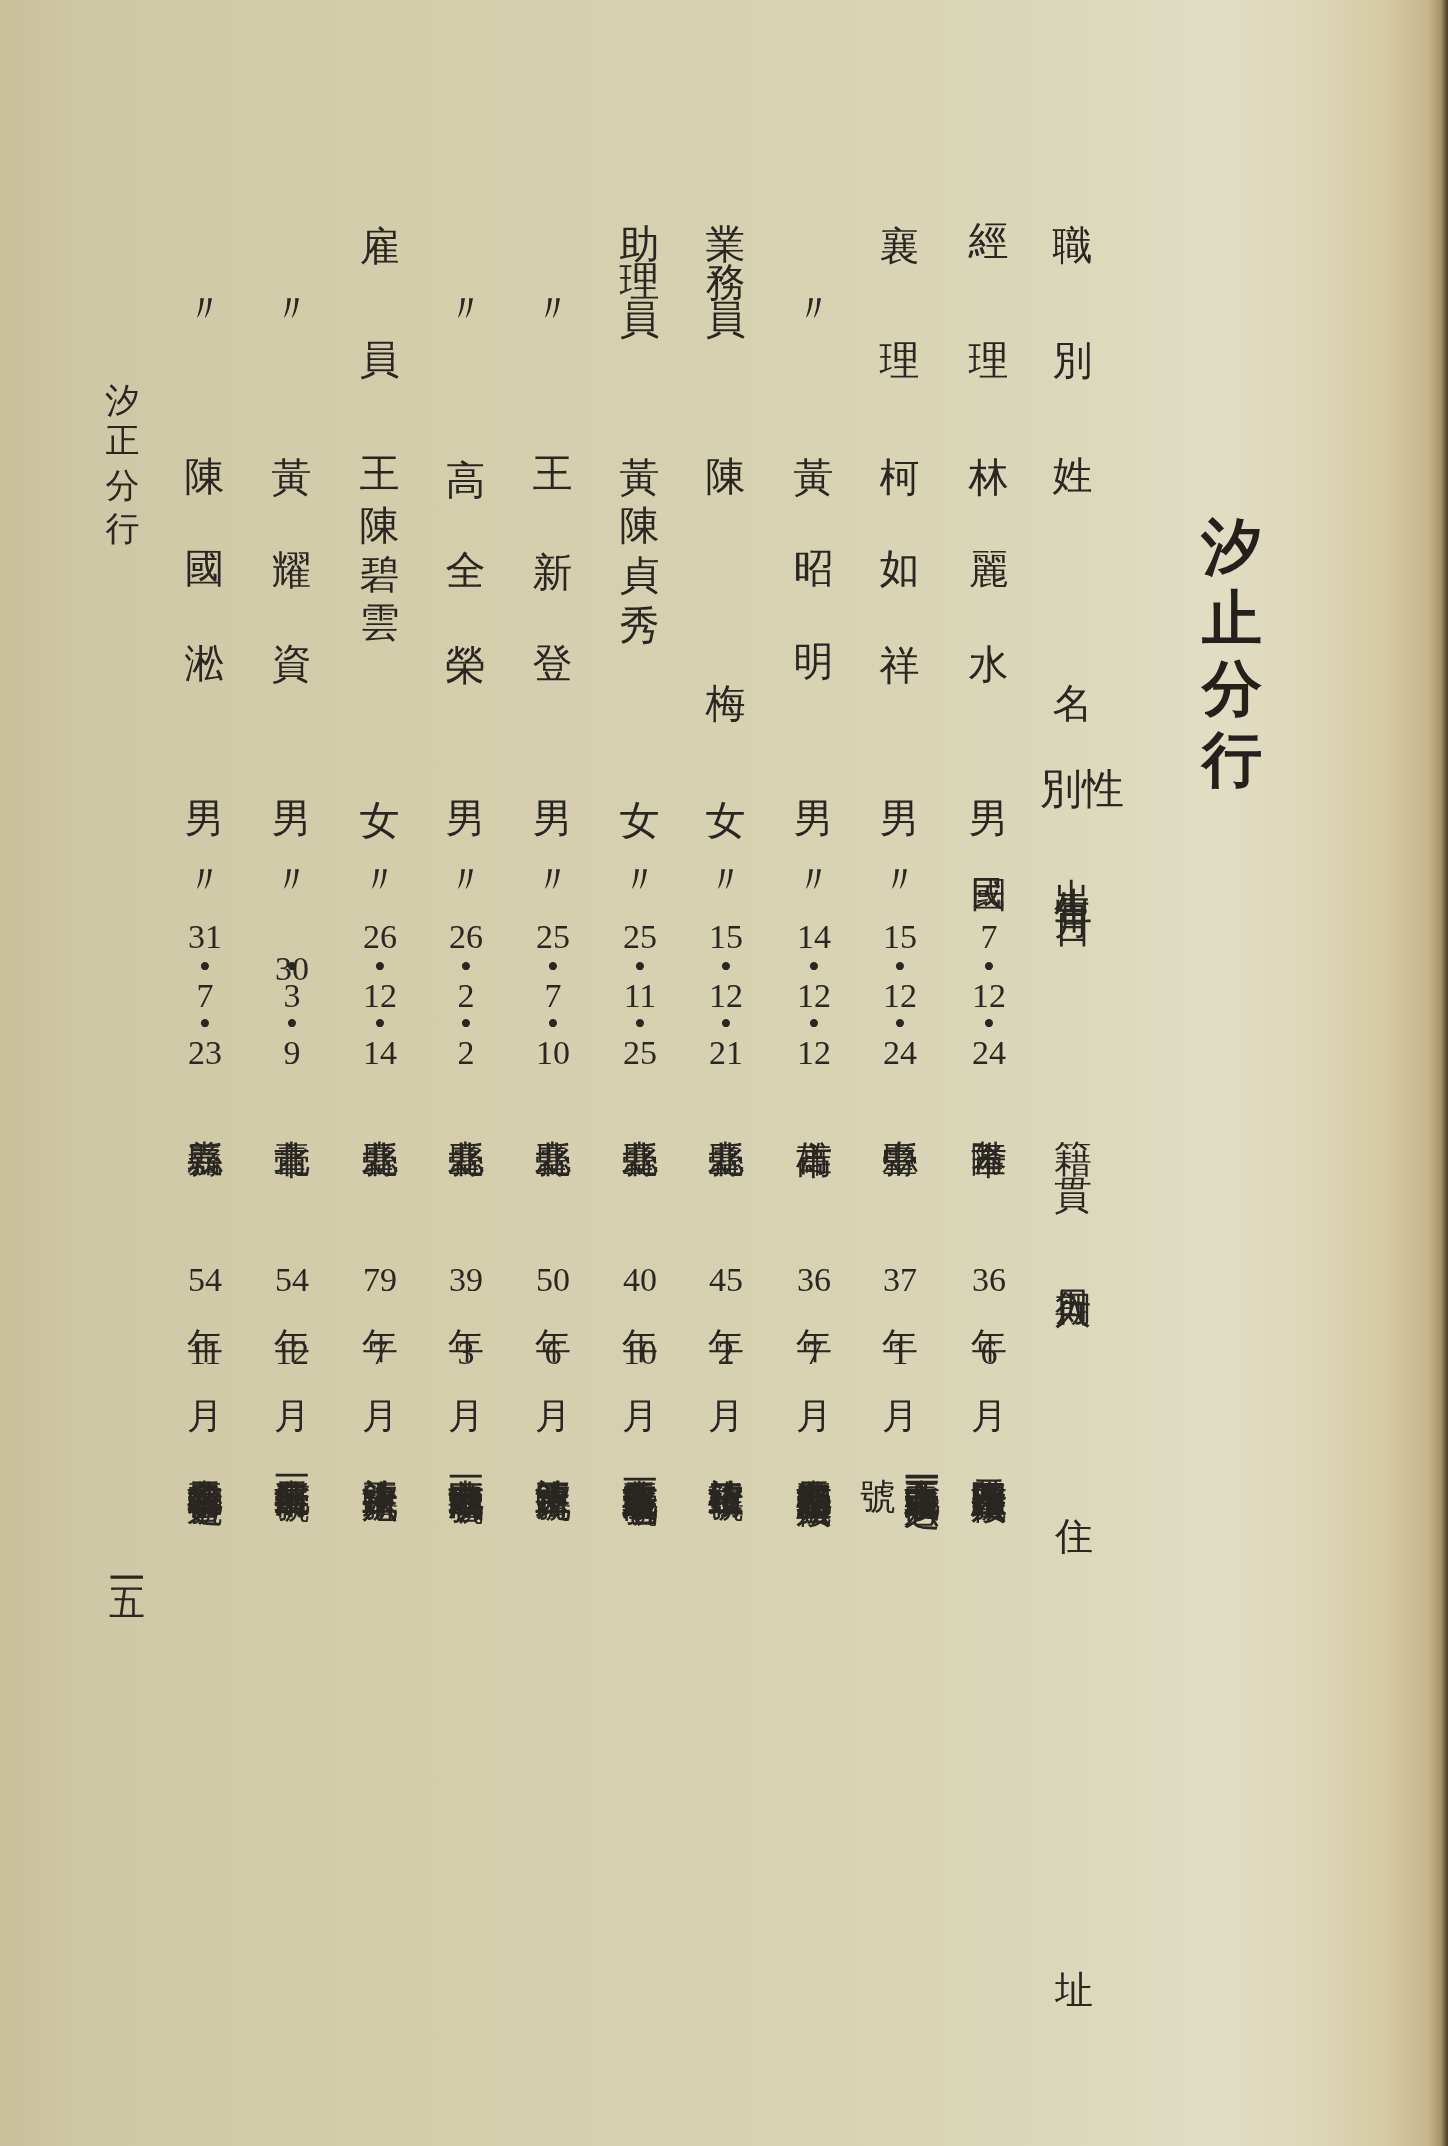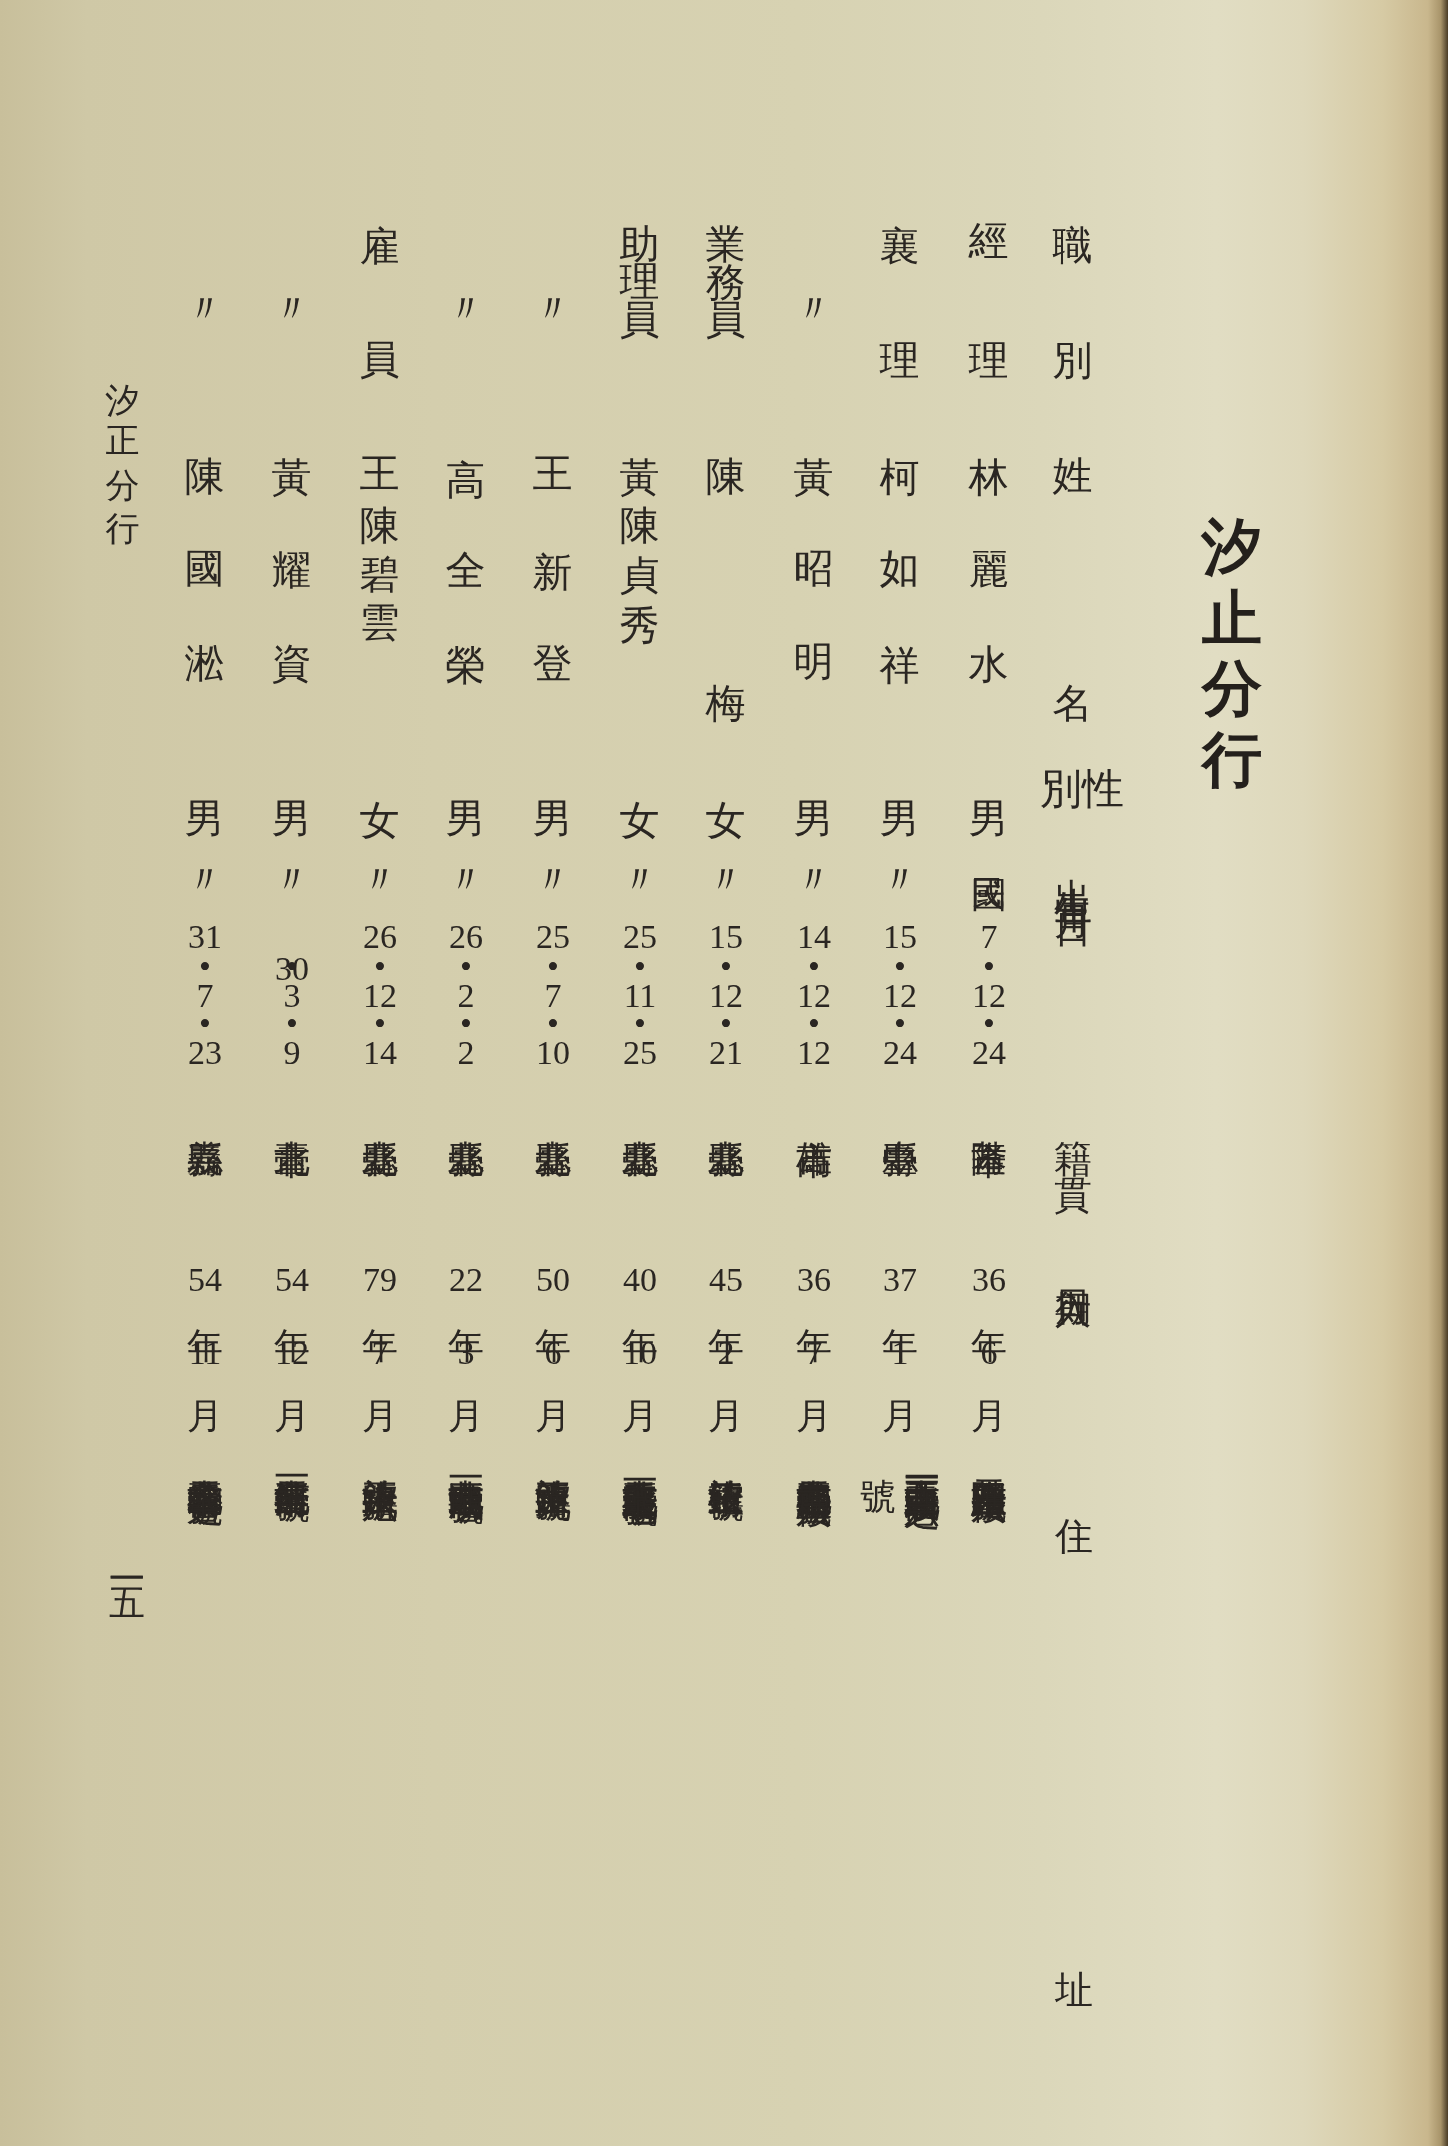--- a/index.html
+++ b/index.html
@@ -173,21 +173,21 @@
     <div class="v c40" style="left:446px; top:274px;">〃</div>
     <div class="v c40" style="left:446px; top:425px; letter-spacing:93.5px;">高全榮</div>
     <div class="v c40" style="left:446px; top:769px;">男</div>
     <div class="v c40" style="left:446px; top:845px;">〃</div>
     <div class="h" style="left:466px; top:937px;">26</div>
     <div class="h" style="left:466px; top:967px;">•</div>
     <div class="h" style="left:466px; top:996px;">2</div>
     <div class="h" style="left:466px; top:1024px;">•</div>
     <div class="h" style="left:466px; top:1053px;">2</div>
     <div class="v c36" style="left:448px; top:1111px; letter-spacing:1px;">臺北縣</div>
-    <div class="h" style="left:466px; top:1280px;">22</div>
+    <div class="h" style="left:466px; top:1280px;">39</div>
     <div class="v c36" style="left:448px; top:1299px;">年</div>
     <div class="h" style="left:466px; top:1353px;">3</div>
     <div class="v c36" style="left:448px; top:1372px;">月</div>
     <div class="v c36" style="left:448px; top:1450px; letter-spacing:1px;">臺北市南港區成功巷一四號</div>
   </div>
 
   <div class="row">
     <div class="v c40" style="left:360px; top:192px; letter-spacing:118px;">雇員</div>
     <div class="v c40" style="left:360px; top:425px; letter-spacing:49px;">王陳碧雲</div>
     <div class="v c40" style="left:360px; top:769px;">女</div>

